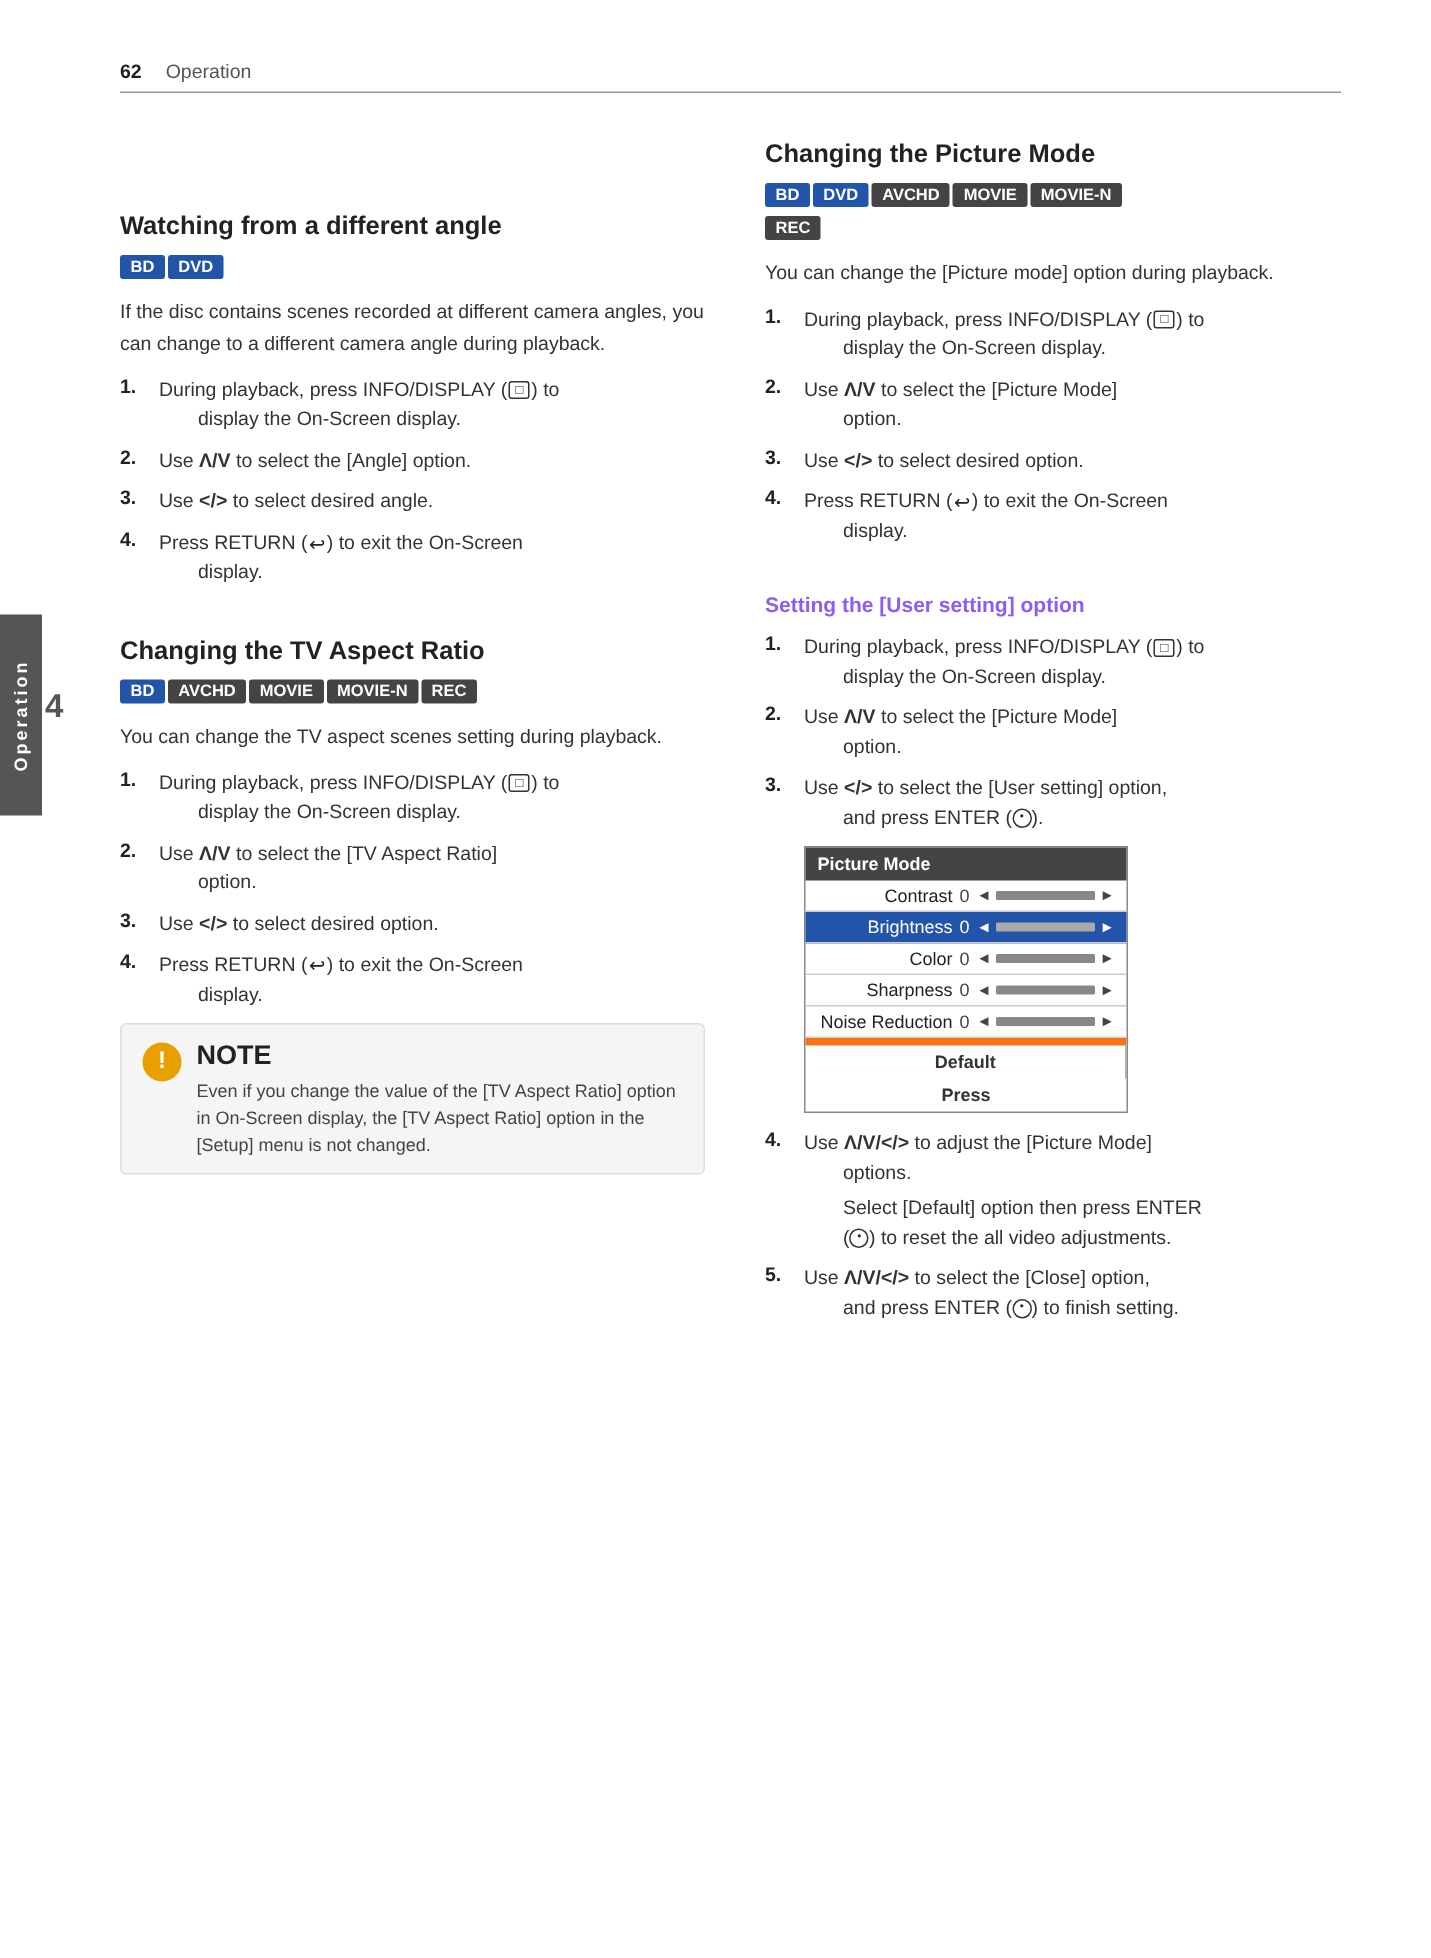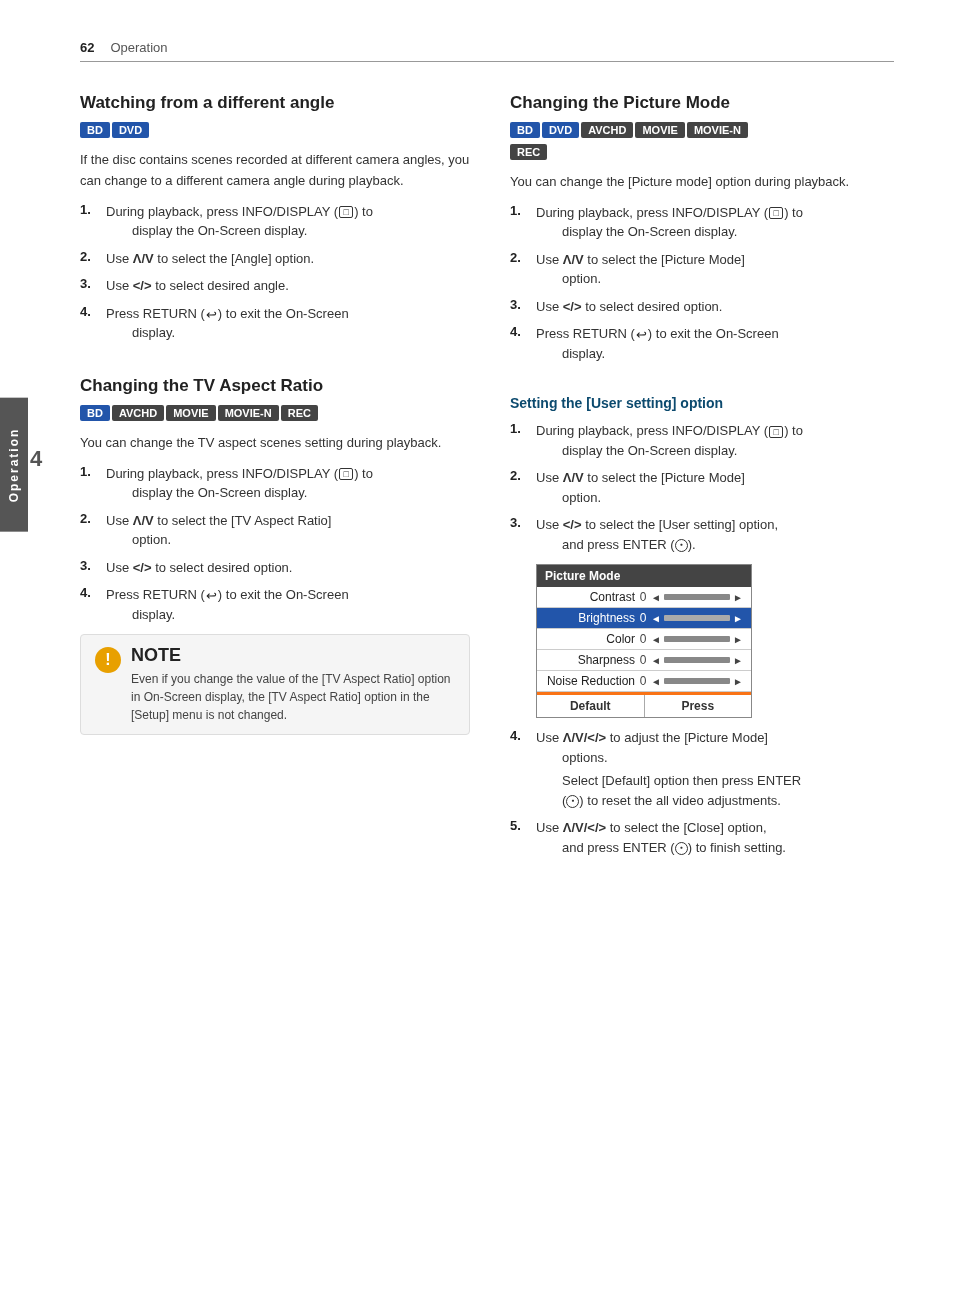--- a/index.html
+++ b/index.html
@@ -33,20 +33,21 @@
       font-size: 13px;
       color: #555;
     }
     .content-area {
       display: flex;
       gap: 40px;
     }
     .left-col {
       width: 390px;
       flex-shrink: 0;
+      margin-top: 48px;
     }
     .right-col {
       flex: 1;
     }
     .section {
       margin-bottom: 32px;
     }
     .section-title {
       font-size: 17px;
       font-weight: bold;
@@ -140,21 +141,21 @@
       margin-bottom: 4px;
     }
     .note-text {
       font-size: 12px;
       color: #444;
       line-height: 1.5;
     }
     .subsection-title {
       font-size: 14px;
       font-weight: bold;
-      color: #0c4a6e;
+      color: #8b5cf6;
       margin-bottom: 10px;
       margin-top: 24px;
     }
     .picture-mode-table {
       border: 1px solid #888;
       margin: 10px 0 10px 26px;
       width: 216px;
       font-size: 12px;
     }
     .pm-header {
@@ -200,21 +201,22 @@
       height: 6px;
       background: #888;
       border-radius: 1px;
     }
     .pm-arrow-right {
       font-size: 10px;
       color: #444;
     }
     .pm-footer {
       display: flex;
-      border-top: 3px solid #f97316;
+      border-top: 5px solid #f97316;
+      flex-direction: column;
     }
     .pm-btn {
       flex: 1;
       text-align: center;
       padding: 4px 0;
       font-size: 12px;
       font-weight: bold;
       color: #333;
       border-right: 1px solid #aaa;
     }

